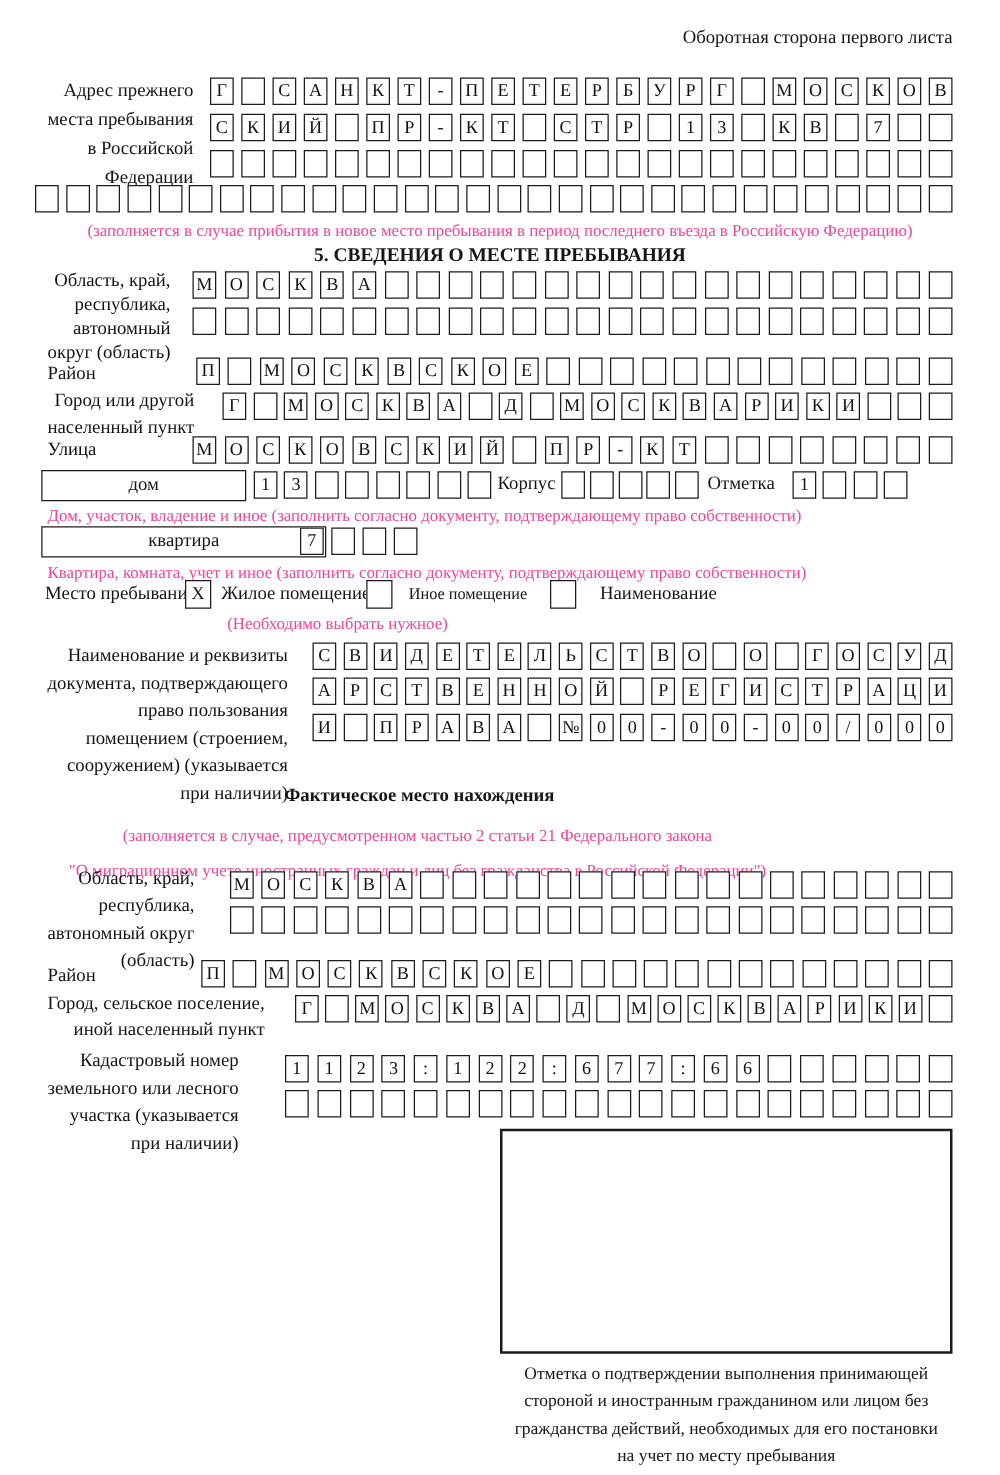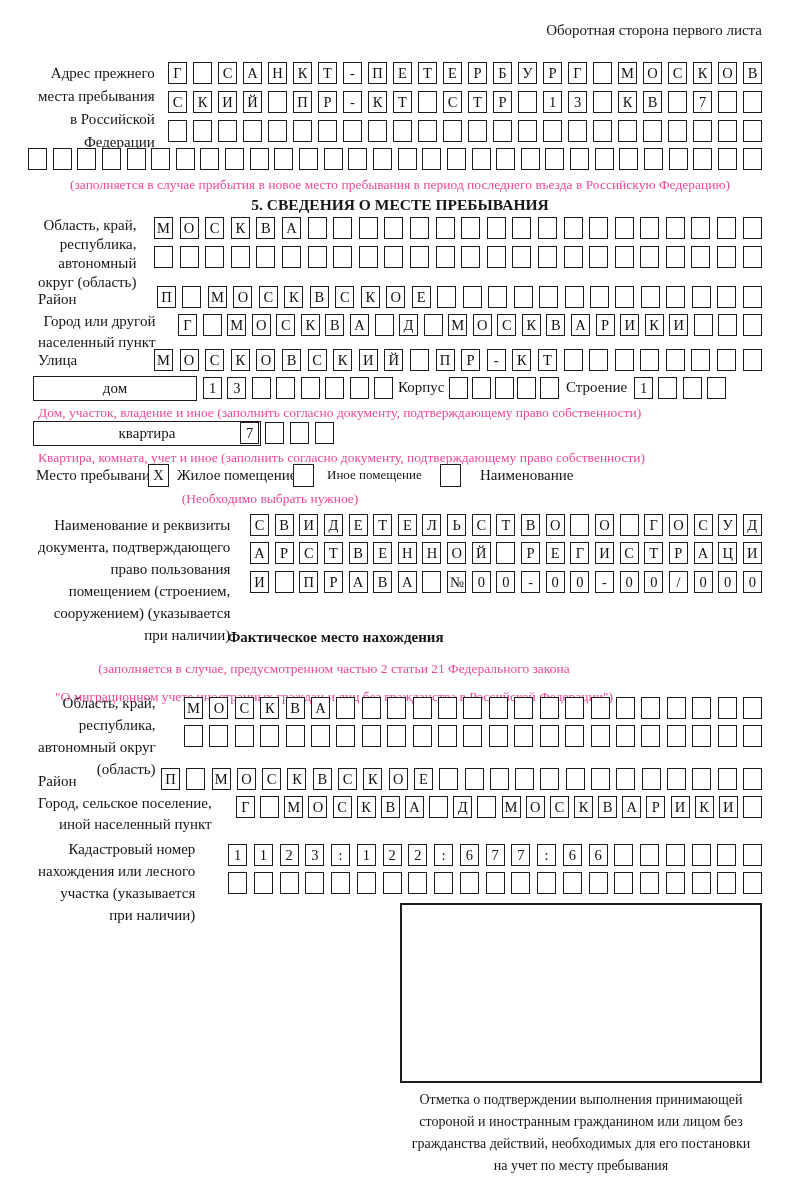--- a/index.html
+++ b/index.html
@@ -309,21 +309,21 @@
     <span class="cell"></span>
   </div>
 <div class="abs" style="left:398px;top:379px;font-size:15px;">Корпус</div>
 <div class="row" style="left:449px;top:377px;width:110px;">
     <span class="cell"></span>
     <span class="cell"></span>
     <span class="cell"></span>
     <span class="cell"></span>
     <span class="cell"></span>
   </div>
-<div class="abs" style="left:566px;top:379px;font-size:15px;">Строение</div>
+<div class="abs" style="left:566px;top:379px;font-size:15px;">Отметка</div>
 <div class="row" style="left:634px;top:377px;width:92px;">
     <span class="cell">1</span>
     <span class="cell"></span>
     <span class="cell"></span>
     <span class="cell"></span>
   </div>
 <div class="cap" style="left:38px;top:404px;">Дом, участок, владение и иное (заполнить согласно документу, подтверждающему право собственности)</div>
 
 <div class="wbox" style="left:33px;top:421px;width:228px;">квартира</div>
 <div class="row" style="left:240px;top:422px;width:94px;">
@@ -527,21 +527,21 @@
     <span class="cell">В</span>
     <span class="cell">А</span>
     <span class="cell">Р</span>
     <span class="cell">И</span>
     <span class="cell">К</span>
     <span class="cell">И</span>
     <span class="cell"></span>
   </div>
 
 <div class="lbl" style="left:38px;top:838px;line-height:22px;">Кадастровый номер
-нахождения или лесного
+земельного или лесного
 участка (указывается
 при наличии)</div>
 <div class="row" style="left:228px;top:844px;width:534px;">
     <span class="cell">1</span>
     <span class="cell">1</span>
     <span class="cell">2</span>
     <span class="cell">3</span>
     <span class="cell">:</span>
     <span class="cell">1</span>
     <span class="cell">2</span>

